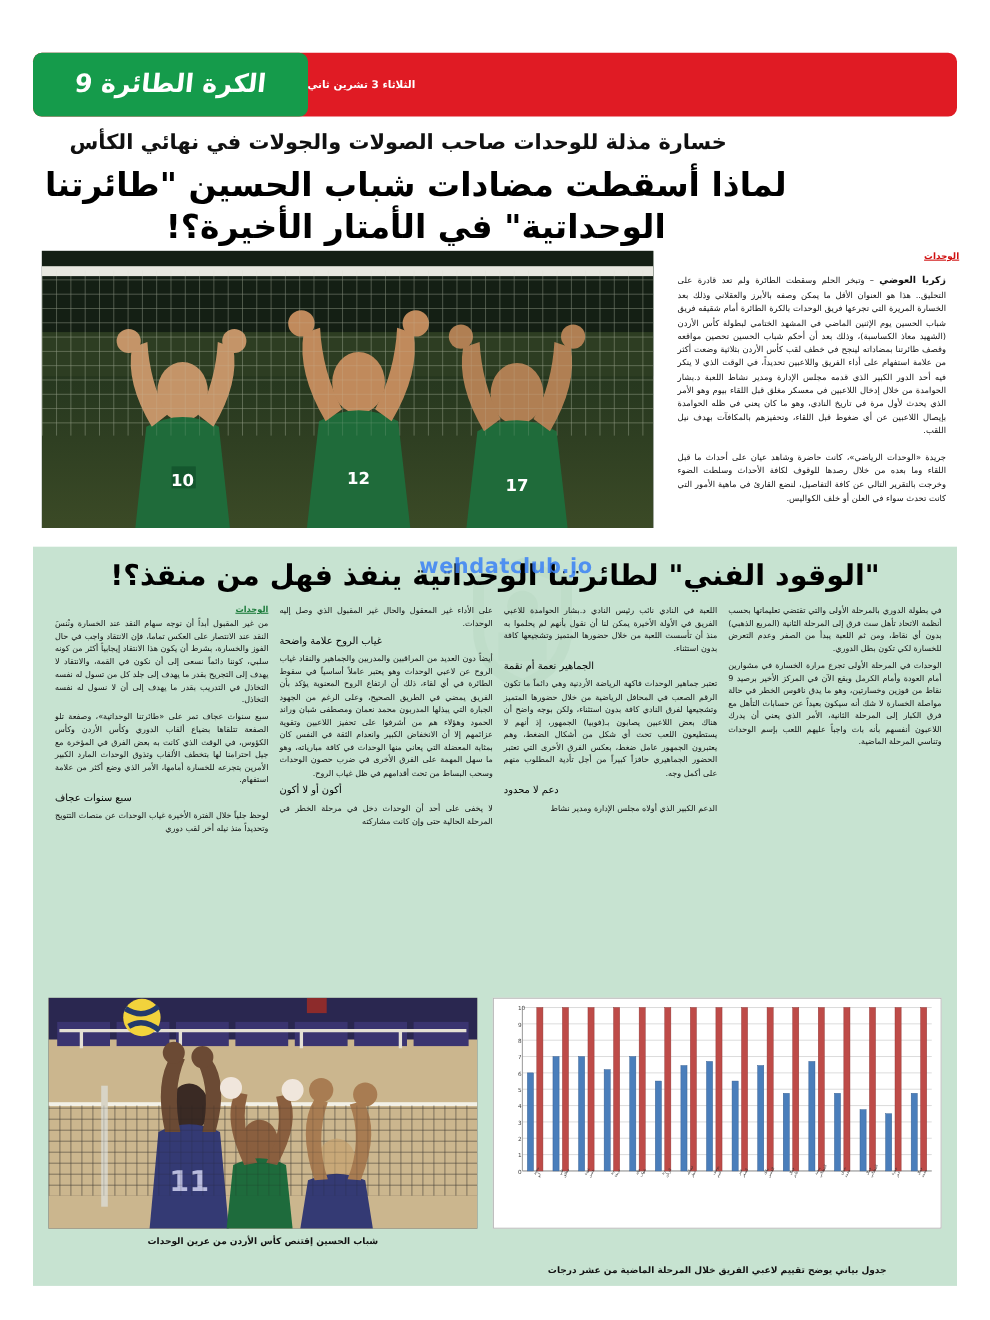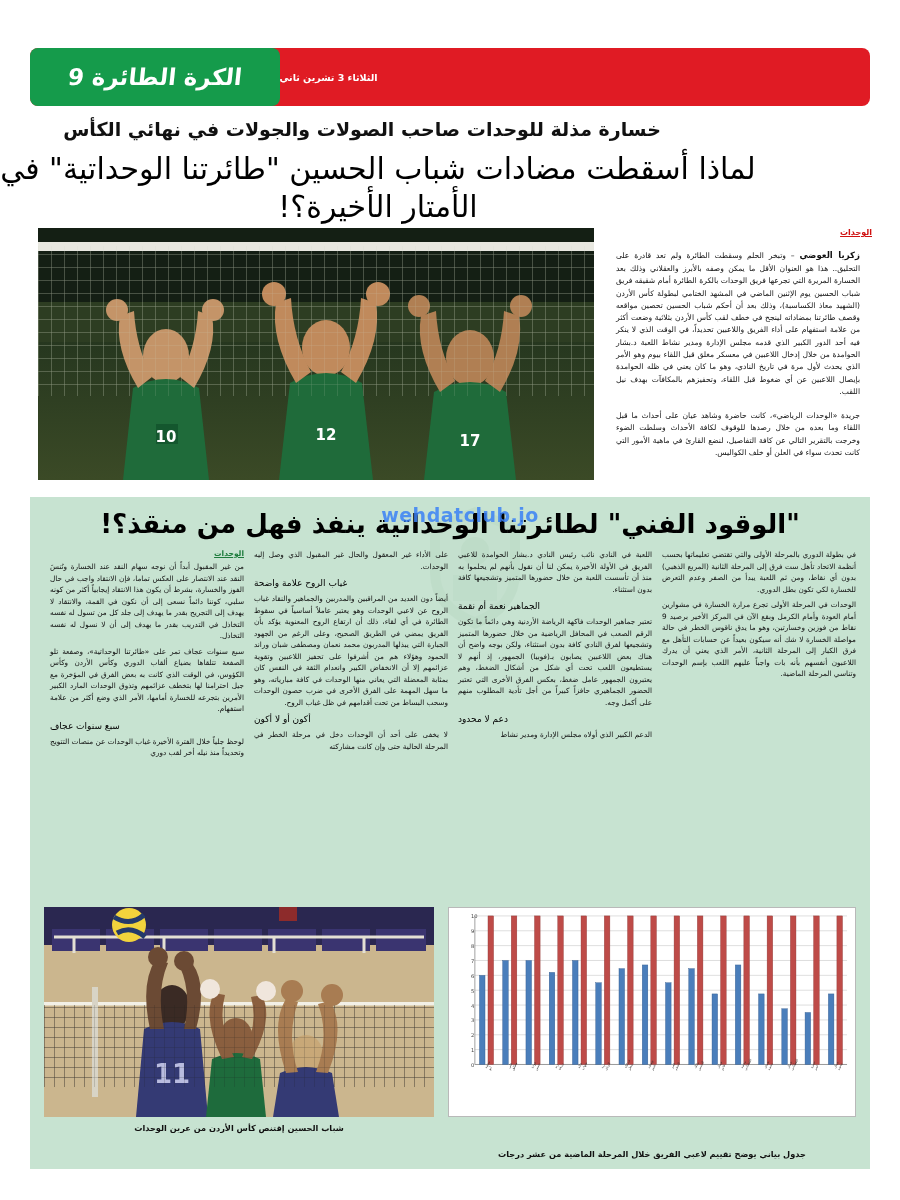--- a/index.html
+++ b/index.html
@@ -38,21 +38,21 @@
     transform:skewX(-6deg);
   }
 
   
   .kicker{
     position:absolute;left:0;top:118px;width:724px;text-align:center;
     font-size:19px;font-weight:bold;color:#111;
   }
   .headline{
     position:absolute;left:0;top:150px;width:756px;text-align:center;
-    font-size:30px;font-weight:normal;color:#000;line-height:1.25;
+    font-size:30px;font-weight:bold;color:#000;line-height:1.25;
     letter-spacing:-0.5px;
   }
 
   
   .top-photo{
     position:absolute;left:38px;top:228px;width:556px;height:252px;
     overflow:hidden;background:#2a3a2a;
   }
   .tp-svg{display:block;width:100%;height:100%;}
 
@@ -246,21 +246,21 @@
         <p>على الأداء غير المعقول والحال غير المقبول الذي وصل إليه الوحدات.</p>
         <div class="subhead">غياب الروح علامة واضحة</div>
         <p>أيضاً دون العديد من المراقبين والمدربين والجماهير والنقاد غياب الروح عن لاعبي الوحدات وهو يعتبر عاملاً أساسياً في سقوط الطائرة في أي لقاء، ذلك أن ارتفاع الروح المعنوية يؤكد بأن الفريق يمضي في الطريق الصحيح، وعلى الرغم من الجهود الجبارة التي يبذلها المدربون محمد نعمان ومصطفى شبان وراند الحمود وهؤلاء هم من أشرفوا على تحفيز اللاعبين وتقوية عزائمهم إلا أن الانخفاض الكبير وانعدام الثقة في النفس كان بمثابة المعضلة التي يعاني منها الوحدات في كافة مبارياته، وهو ما سهل المهمة على الفرق الأخرى في ضرب حصون الوحدات وسحب البساط من تحت أقدامهم في ظل غياب الروح.</p>
         <div class="subhead">أكون أو لا أكون</div>
         <p>لا يخفى على أحد أن الوحدات دخل في مرحلة الخطر في المرحلة الحالية حتى وإن كانت مشاركته</p>
       </div>
 
       <div class="col">
         <div class="col-tag">الوحدات</div>
         <p>من غير المقبول أبداً أن نوجه سهام النقد عند الخسارة ونُنسَ النقد عند الانتصار على العكس تماما، فإن الانتقاد واجب في حال الفوز والخسارة، بشرط أن يكون هذا الانتقاد إيجابياً أكثر من كونه سلبي، كوننا دائماً نسعى إلى أن نكون في القمة، والانتقاد لا يهدف إلى التجريح بقدر ما يهدف إلى جلد كل من تسول له نفسه التخاذل في التدريب بقدر ما يهدف إلى أن لا نسول له نفسه التخاذل.</p>
-        <p>سبع سنوات عجاف تمر على «طائرتنا الوحداتية»، وصفعة تلو الصفعة تتلقاها بضياع ألقاب الدوري وكأس الأردن وكأس الكؤوس، في الوقت الذي كانت به بعض الفرق في المؤخرة مع جيل احترامنا لها بتخطف عزائمهم وتذوق الوحدات المارد الكبير الأمرين بتجرعه للخسارة أمامها، الأمر الذي وضع أكثر من علامة استفهام.</p>
+        <p>سبع سنوات عجاف تمر على «طائرتنا الوحداتية»، وصفعة تلو الصفعة تتلقاها بضياع ألقاب الدوري وكأس الأردن وكأس الكؤوس، في الوقت الذي كانت به بعض الفرق في المؤخرة مع جيل احترامنا لها بتخطف الألقاب وتذوق الوحدات المارد الكبير الأمرين بتجرعه للخسارة أمامها، الأمر الذي وضع أكثر من علامة استفهام.</p>
         <div class="subhead">سبع سنوات عجاف</div>
         <p>لوحظ جلياً خلال الفترة الأخيرة غياب الوحدات عن منصات التتويج وتحديداً منذ نيله أخر لقب دوري</p>
       </div>
 
     </div>
 
     <div class="bot-photo">
       <svg class="bp-svg" viewBox="0 0 390 210" preserveAspectRatio="none">
         <defs>
           <pattern id="netp2" width="10" height="10" patternUnits="userSpaceOnUse">

